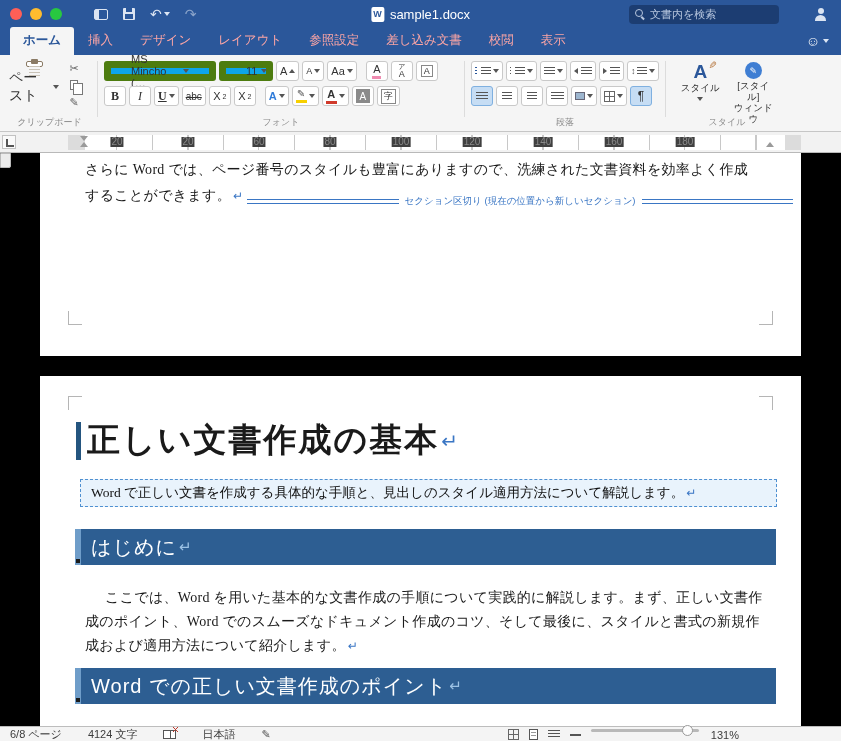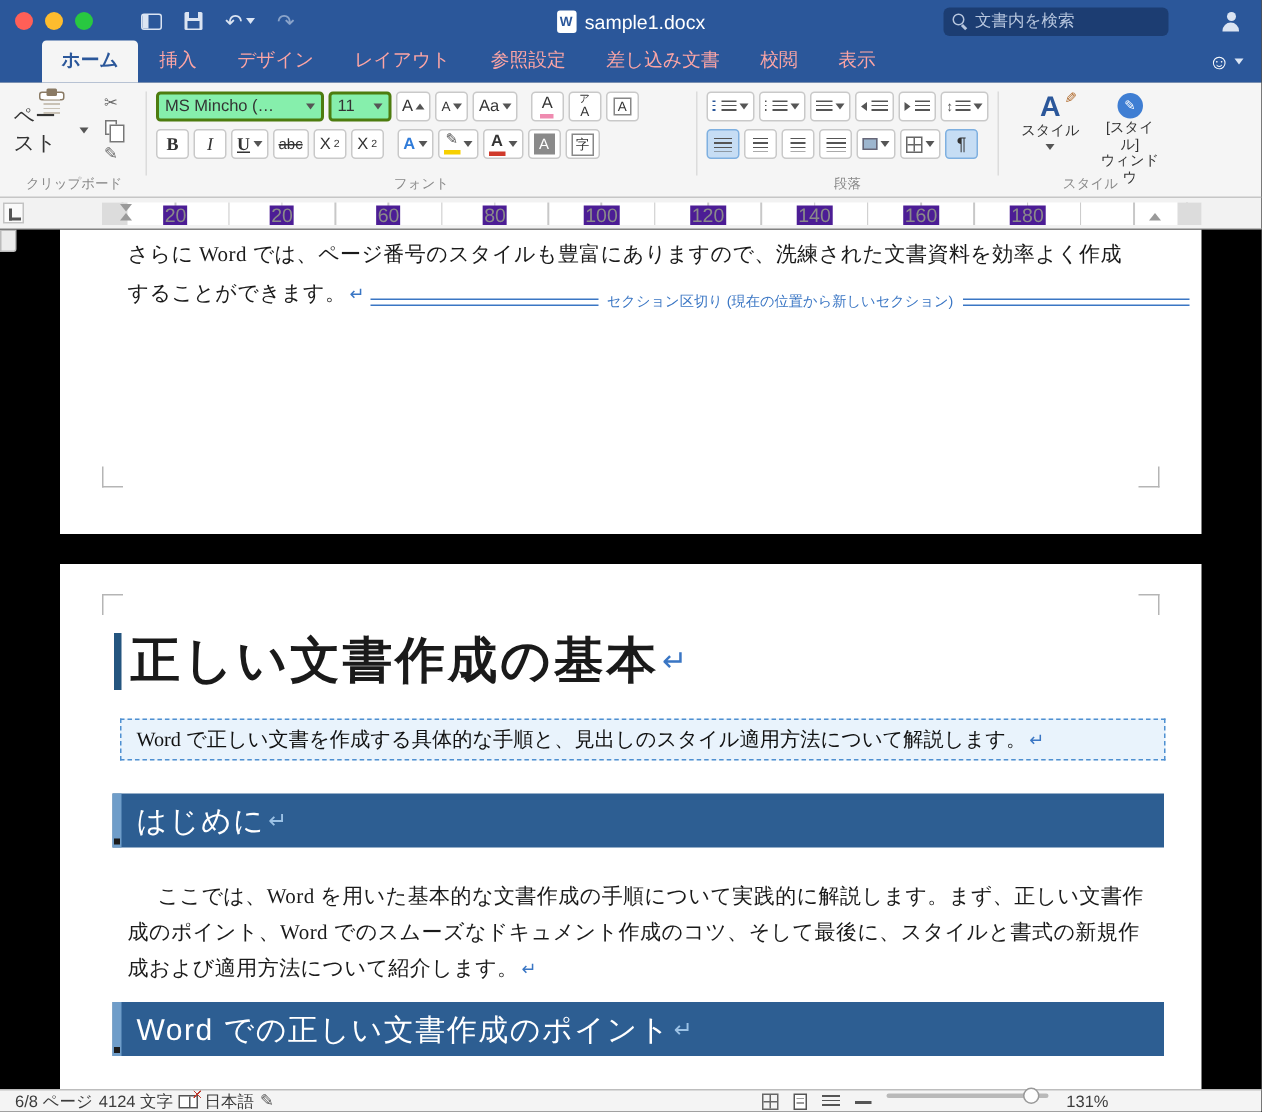--- a/index.html
+++ b/index.html
@@ -29,34 +29,34 @@
 .ic-mag{width:10px;height:10px;position:relative;flex:none}
 .ic-mag::before{content:"";position:absolute;left:0;top:0;width:6px;height:6px;border:1.5px solid #b7c6de;border-radius:50%}
 .ic-mag::after{content:"";position:absolute;left:7px;top:7px;width:4px;height:1.5px;background:#b7c6de;transform:rotate(45deg);transform-origin:0 0}
 .tb-search input{background:transparent;border:none;outline:none;color:#dbe4f2;font-size:11px;width:100%;font-family:inherit}
 .tb-search input::placeholder{color:#b7c6de}
 .ic-person{width:13px;height:13px;position:relative;margin-right:14px;margin-left:auto}
 .ic-person::before{content:"";position:absolute;left:4px;top:0;width:6px;height:6px;border-radius:50%;background:#dbe4f2}
 .ic-person::after{content:"";position:absolute;left:1px;bottom:0;width:11px;height:6px;border-radius:6px 6px 0 0;background:#dbe4f2}
 
 
-.tabbar{height:27px;background:#2b579a;display:flex;align-items:flex-end;padding-left:28px;gap:1px;position:relative}
+.tabbar{height:27px;background:#2b579a;display:flex;align-items:flex-end;padding-left:10px;gap:1px;position:relative}
 .tab{padding:5px 13px 6px;color:#fca5a5;font-size:12.5px;cursor:default;white-space:nowrap}
 .tab.active{background:#f5f5f5;color:#2b579a;font-weight:700;border-radius:3px 3px 0 0}
 .smiley{position:absolute;right:12px;top:5px;display:flex;align-items:center;gap:3px;color:#fff;font-size:14px}
 
 
 .ribbon{height:77px;background:#f5f5f5;border-bottom:1px solid #c6c6c6;display:flex;padding:0 2px}
 .rgroup{position:relative;padding:5px 6px 15px;display:flex;flex-direction:column;gap:3px}
 .glabel{position:absolute;bottom:2px;left:0;right:0;text-align:center;font-size:9px;color:#8a8a8a;white-space:nowrap}
 .gsep{width:1px;background:#dcdcdc;margin:6px 0 14px}
 .rrow{display:flex;align-items:center;gap:3px;height:22px}
 .rbtn{min-width:22px;height:20px;border:1px solid #c9c9c9;background:#fff;border-radius:3px;display:inline-flex;align-items:center;justify-content:center;gap:2px;font-size:11px;padding:0 3px;color:#333}
 .rbtn.pressed{background:#c6ddf4;border-color:#7fb0e0}
-.combo{border:2px solid #4d7c0f;background:#86efac;height:20px;border-radius:3px;font-size:11px;padding:0 4px;display:flex;align-items:center;justify-content:space-between;gap:4px;color:#333}
+.combo{border:7px solid #4d7c0f;background:#0ea5e9;height:20px;border-radius:3px;font-size:11px;padding:0 20px;display:flex;align-items:center;justify-content:space-between;gap:4px;color:#333}
 .serifb{font-family:"Liberation Serif","DejaVu Serif",serif;font-weight:700;font-size:12px}
 .serifi{font-family:"Liberation Serif","DejaVu Serif",serif;font-style:italic;font-size:12px}
 .u{text-decoration:underline}
 .strike{text-decoration:line-through;font-size:10px}
 .blueA{color:#2f7bd9;font-weight:700}
 .stack{display:inline-flex;flex-direction:column;align-items:center;line-height:1}
 .bar{display:block;width:11px;height:3px;margin-top:1px}
 .shadeA{background:#8a8a8a;color:#fff;width:14px;height:14px;display:inline-flex;align-items:center;justify-content:center;font-size:10px}
 .boxed{border:1px solid #888;padding:0 2px;font-size:9px}
 
@@ -87,21 +87,21 @@
 .ic-circle{width:17px;height:17px;border-radius:50%;background:#3f7ed3;color:#fff;display:flex;align-items:center;justify-content:center;font-size:9px}
 .biglabel{font-size:9.5px;color:#333;line-height:1.15;text-align:center}
 
 
 .ruler{height:21px;background:#f2f2f2;position:relative;border-bottom:1px solid #b9b9b9}
 .tabsel{position:absolute;left:2px;top:3px;width:14px;height:14px;border:1px solid #c2c2c2;background:#fafafa}
 .tabsel::after{content:"";position:absolute;left:3px;top:3px;width:6px;height:6px;border-left:2px solid #555;border-bottom:2px solid #555}
 .rstrip{position:absolute;left:68px;width:733px;top:3px;height:15px;background:#fff;background-image:repeating-linear-gradient(90deg,#c8c8c8 0 1px,transparent 1px 35.5px);background-position:13px 0}
 .rstrip::before{content:"";position:absolute;left:0;top:0;bottom:0;width:17px;background:#dcdcdc}
 .rstrip::after{content:"";position:absolute;right:0;top:0;bottom:0;width:16px;background:#dcdcdc}
-.rnum{position:absolute;top:5px;font-size:13px;color:#8a8a8a;transform:translateX(-50%);background:#4c1d95;padding:0 1px;line-height:1}
+.rnum{position:absolute;top:5px;font-size:10px;color:#8a8a8a;transform:translateX(-50%);background:#404040;padding:0 1px;line-height:1}
 .ind{position:absolute;width:0;height:0}
 .ind.first{left:80px;top:4px;border-left:4px solid transparent;border-right:4px solid transparent;border-top:5px solid #9a9a9a}
 .ind.hang{left:80px;top:10px;border-left:4px solid transparent;border-right:4px solid transparent;border-bottom:5px solid #9a9a9a}
 .ind.rgt{left:766px;top:10px;border-left:4px solid transparent;border-right:4px solid transparent;border-bottom:5px solid #9a9a9a}
 
 
 .docarea{height:573px;background:#000000;position:relative;overflow:hidden}
 .vstub{position:absolute;left:0;top:0;width:11px;height:15px;background:#ececec;border:1px solid #bbb;border-radius:0 0 2px 0}
 .page{position:absolute;left:40px;width:761px;background:#fff;box-shadow:0 1px 4px rgba(0,0,0,.45)}
 .page1{top:0;height:203px}
@@ -129,21 +129,21 @@
 .h2stripe{width:6px;height:100%;background:#6f9dc9;margin-right:10px;flex:none}
 .h2text{color:#fff;font-size:20px;font-weight:400;letter-spacing:1px;white-space:nowrap}
 .h2 .ret{color:#9cc2e5;font-size:15px}
 .sqmark{position:absolute;left:1px;bottom:2px;width:4px;height:4px;background:#1b1b1b}
 .paraline{position:absolute;left:45px}
 .pl1{top:213px;left:65px}
 .pl2{top:237px}
 .pl3{top:261px}
 
 
-.statusbar{height:16px;background:#f4f4f4;border-top:1px solid #bdbdbd;display:flex;align-items:center;font-size:11px;color:#3c3c3c;padding:0 10px;gap:4px}
+.statusbar{height:16px;background:#f4f4f4;border-top:1px solid #bdbdbd;display:flex;align-items:center;font-size:11px;color:#3c3c3c;padding:0 10px;gap:26px}
 .sbitem{display:flex;align-items:center;gap:4px;white-space:nowrap}
 .ic-book{width:13px;height:9px;border:1px solid #555;position:relative;background:#fff}
 .ic-book::before{content:"";position:absolute;left:6px;top:0;bottom:0;width:1px;background:#555}
 .ic-book::after{content:"";position:absolute;right:-3px;top:-4px;width:5px;height:5px;background:linear-gradient(45deg,transparent 45%,#c0392b 45%,#c0392b 55%,transparent 55%),linear-gradient(-45deg,transparent 45%,#c0392b 45%,#c0392b 55%,transparent 55%)}
 .ic-pen{font-size:11px;color:#555;line-height:1}
 .sbright{margin-left:auto;margin-right:92px;display:flex;gap:10px}
 .ic-page{width:9px;height:11px;border:1px solid #555;background:#fff;position:relative}
 .ic-page::before{content:"";position:absolute;left:1px;top:2px;right:1px;height:6px;background:repeating-linear-gradient(#999 0 1px,transparent 1px 3px)}
 .ic-outline{width:12px;height:9px;background:repeating-linear-gradient(#555 0 1px,transparent 1px 3px)}
 .ic-dash{width:11px;height:2px;background:#555}

